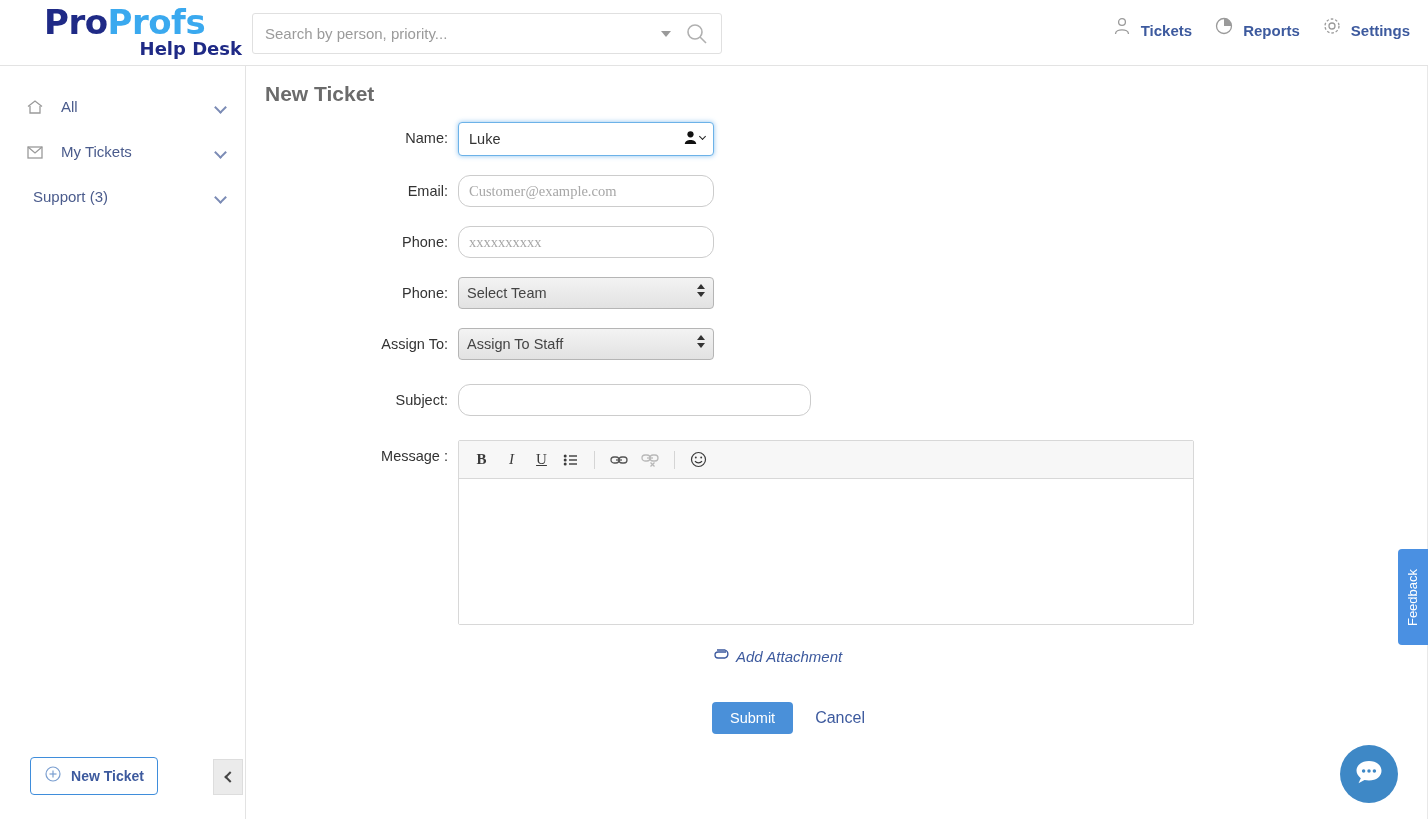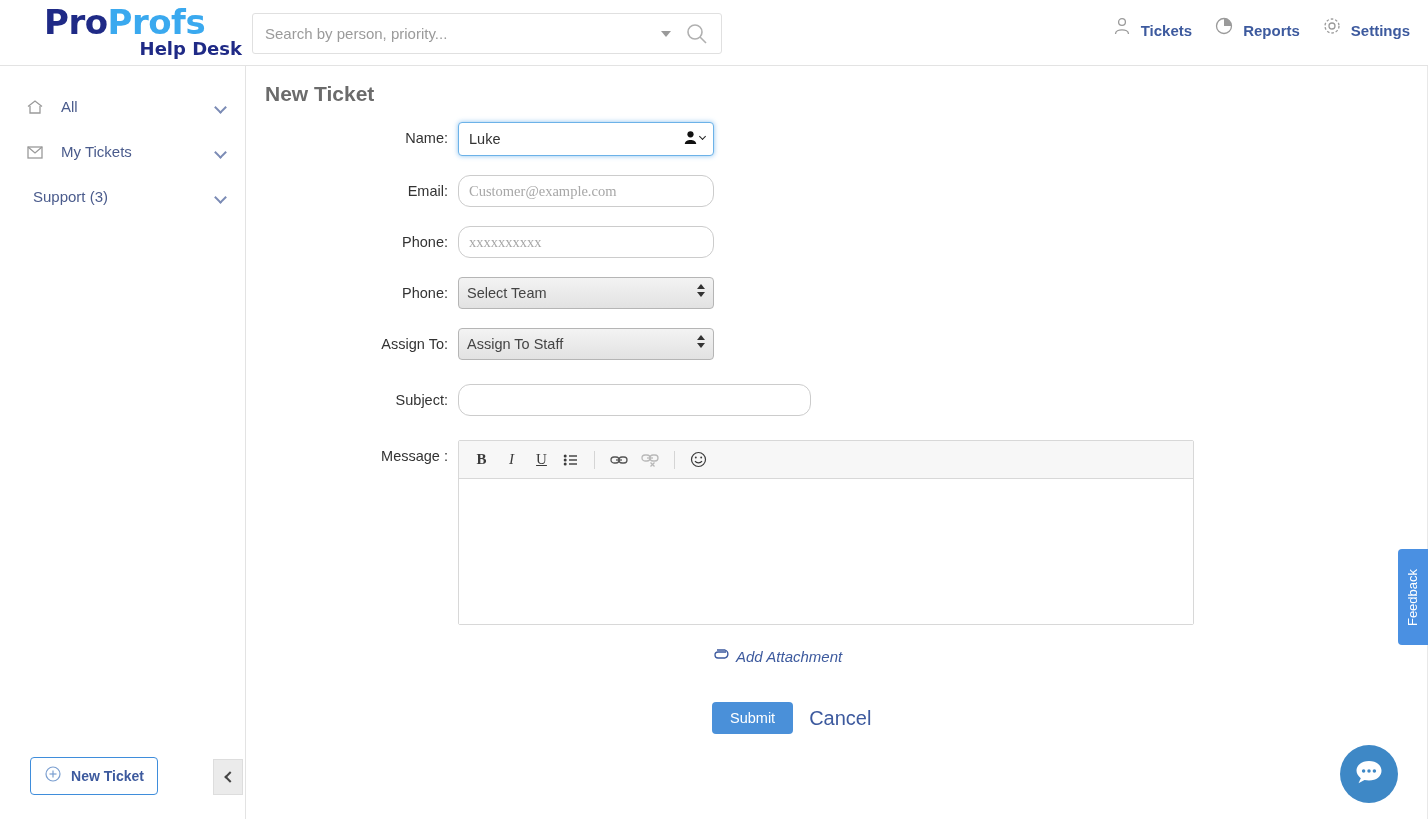--- a/index.html
+++ b/index.html
@@ -337,38 +337,38 @@
   }
   .attach-row .lbl {
     color: #3d5a9e;
     font-size: 15px;
     font-style: italic;
   }
 
   .actions {
     display: flex;
     align-items: center;
-    gap: 16px;
+    gap: 22px;
     margin-left: 466px;
     margin-top: 37px;
   }
   .submit-btn {
     background: #4a90d9;
     color: #fff;
     border: none;
     border-radius: 4px;
     height: 32px;
     padding: 0 18px;
     font-size: 14.5px;
     cursor: pointer;
     font-family: "Liberation Sans", sans-serif;
   }
   .cancel-link {
     color: #3d5a9e;
-    font-size: 20px;
+    font-size: 16px;
     cursor: pointer;
   }
 
   
   .feedback-tab {
     position: absolute;
     right: 0; top: 549px;
     width: 30px; height: 96px;
     background: #4a90e2;
     border-radius: 4px 0 0 4px;

